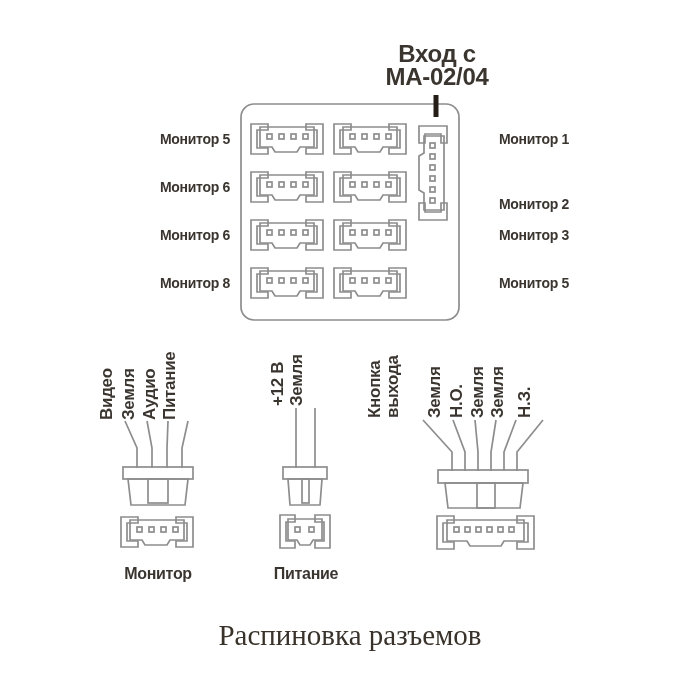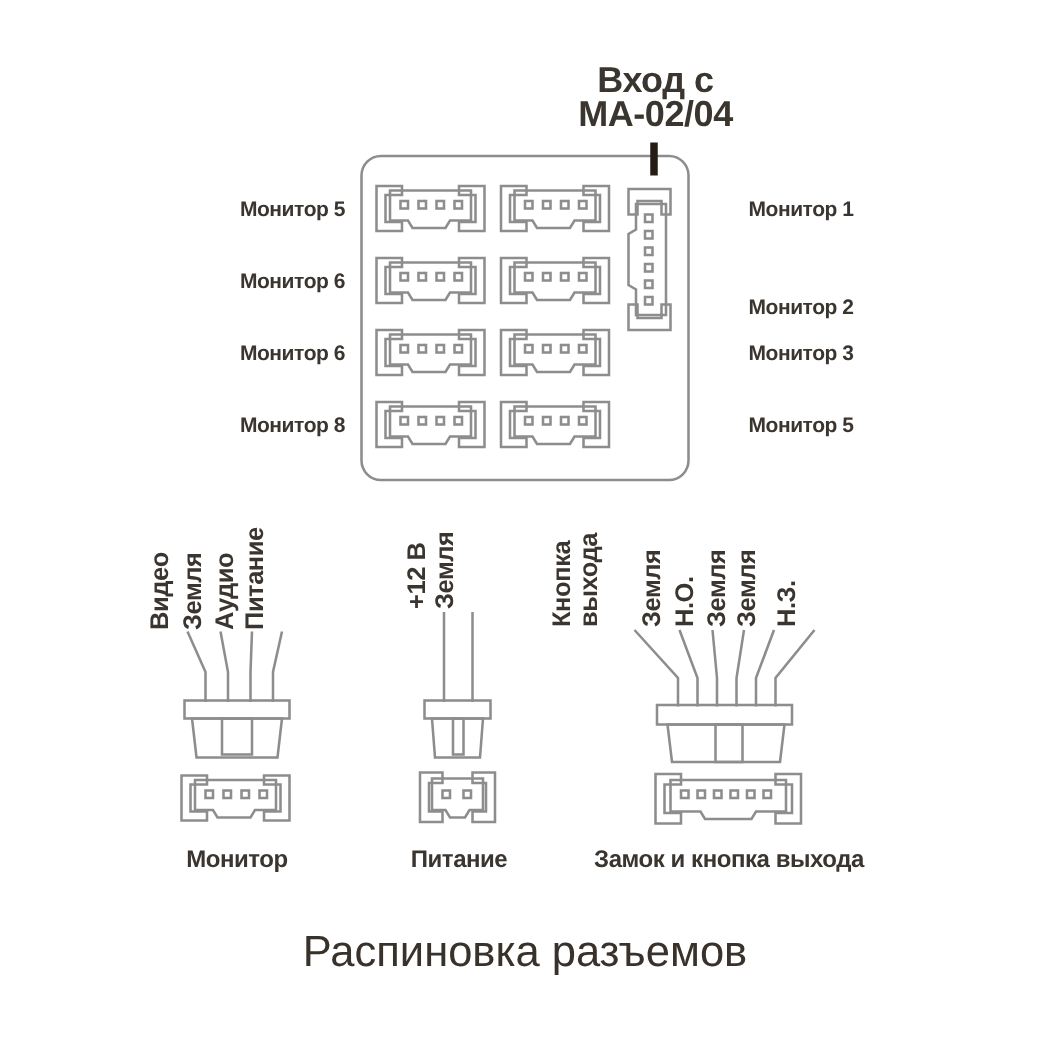--- a/index.html
+++ b/index.html
@@ -17,21 +17,21 @@
   .board-lbl.right{text-align:center;}
   .input-lbl{font-size:24px;line-height:23px;text-align:center;width:130px;}
   .pin-lbl{
     font-size:17px;line-height:18px;white-space:nowrap;
     transform:rotate(-90deg);transform-origin:0 100%;
   }
   .pin-lbl.wrap{white-space:normal;width:66px;}
   .caption{font-size:16px;text-align:center;}
   .main-title{
     position:absolute;font-size:29px;font-weight:400;color:#38322a;
-    text-align:center;letter-spacing:0;
+    text-align:center;letter-spacing:0;font-family:Liberation Serif, serif;
   }
 </style>
 </head>
 <body>
 
 <div class="stage">
 
   <svg class="artwork" width="700" height="700" viewBox="0 0 700 700">
     <defs>
 
@@ -168,17 +168,16 @@
 
   <div class="lbl pin-lbl wrap" style="left:402px;top:382px;">Кнопка выхода</div>
   <div class="lbl pin-lbl" style="left:444px;top:400px;">Земля</div>
   <div class="lbl pin-lbl" style="left:466px;top:400px;">Н.О.</div>
   <div class="lbl pin-lbl" style="left:487px;top:400px;">Земля</div>
   <div class="lbl pin-lbl" style="left:507px;top:400px;">Земля</div>
   <div class="lbl pin-lbl" style="left:534px;top:400px;">Н.З.</div>
 
   <div class="lbl caption" style="left:97px;top:565px;width:122px;">Монитор</div>
   <div class="lbl caption" style="left:245px;top:565px;width:122px;">Питание</div>
-  <div class="lbl caption" style="left:381px;top:565px;width:210px;">Замок и кнопка выхода</div>
 
   <div class="main-title" style="left:150px;top:619px;width:400px;">Распиновка разъемов</div>
 
 </div>
 
 </body></html>

